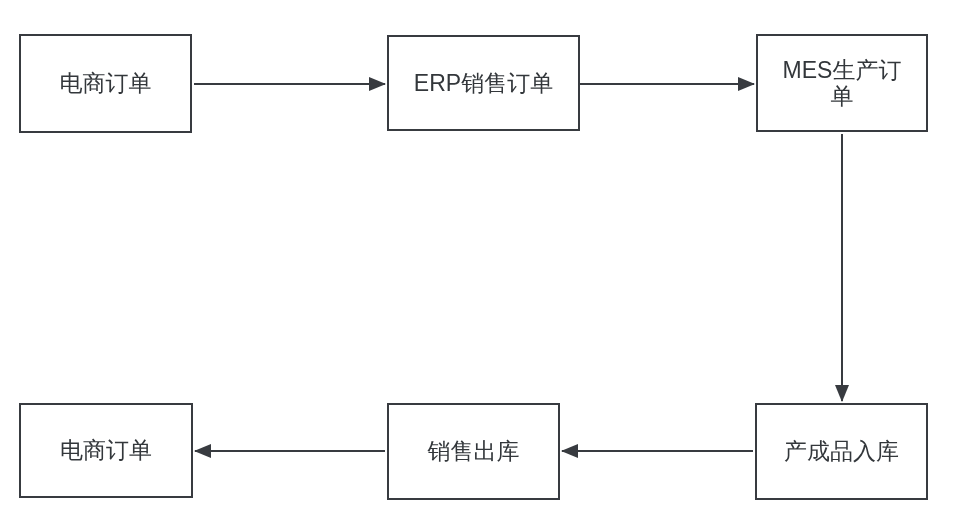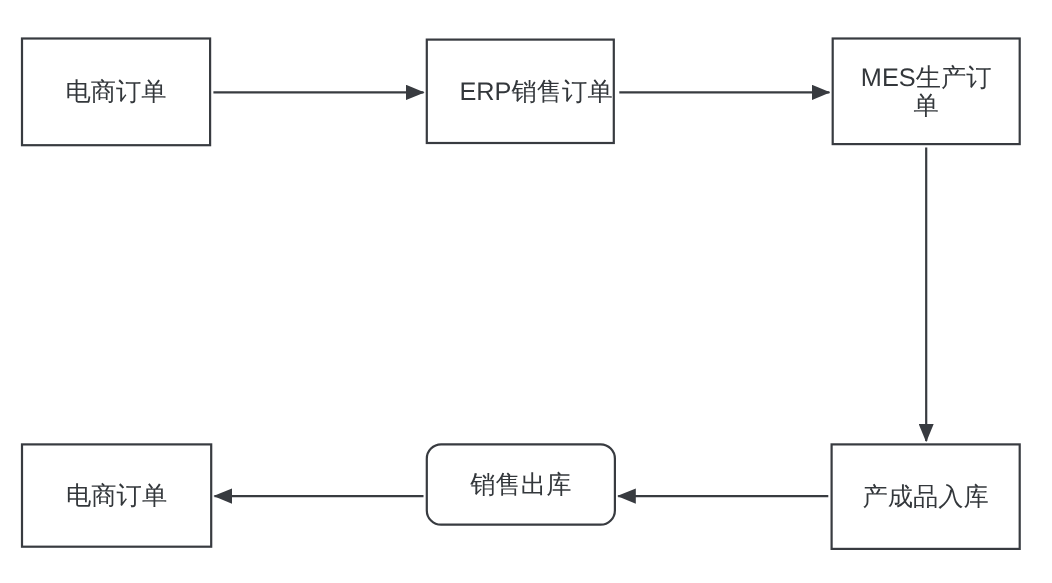--- a/index.html
+++ b/index.html
@@ -27,25 +27,25 @@
     text-align: center;
     color: #33373b;
     font-size: 23px;
     line-height: 1.15;
   }
   .flow-node .label {
     display: inline-block;
   }
   
   #node-0 { left: 19px;  top: 34px;  width: 173px; height: 99px; }
-  #node-1 { left: 387px; top: 35px;  width: 172px; height: 96px; justify-content: flex-end; }
+  #node-1 { left: 387px; top: 35px;  width: 193px; height: 96px; }
   #node-2 { left: 756px; top: 34px;  width: 172px; height: 98px; }
   #node-2 .label { max-width: 132px; }
   #node-3 { left: 755px; top: 403px; width: 173px; height: 97px; justify-content: center; }
-  #node-4 { left: 387px; top: 403px; width: 173px; height: 75px; border-radius: 14px; }
+  #node-4 { left: 387px; top: 403px; width: 173px; height: 97px; }
   #node-5 { left: 19px;  top: 403px; width: 174px; height: 95px; }
   .edges {
     position: absolute;
     left: 0;
     top: 0;
     width: 956px;
     height: 530px;
     pointer-events: none;
   }
   .edges line {

